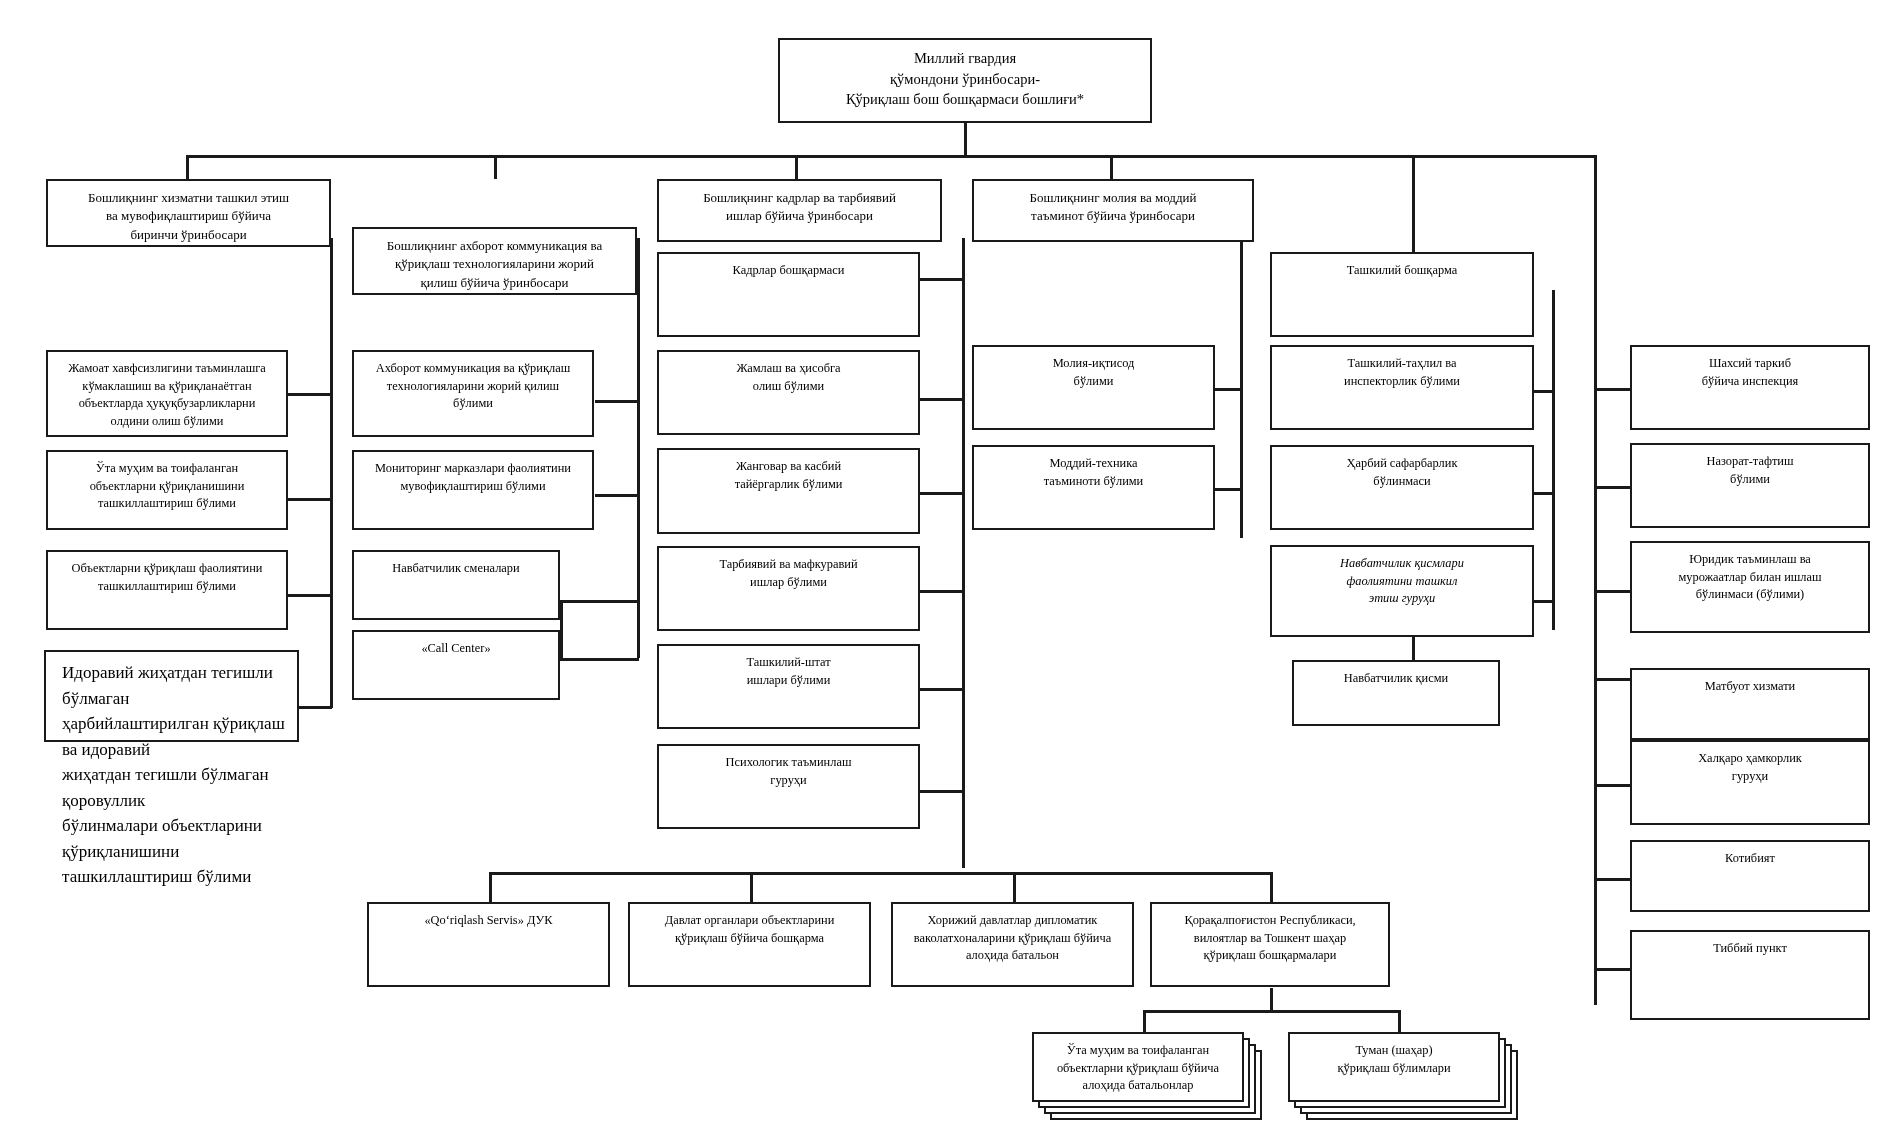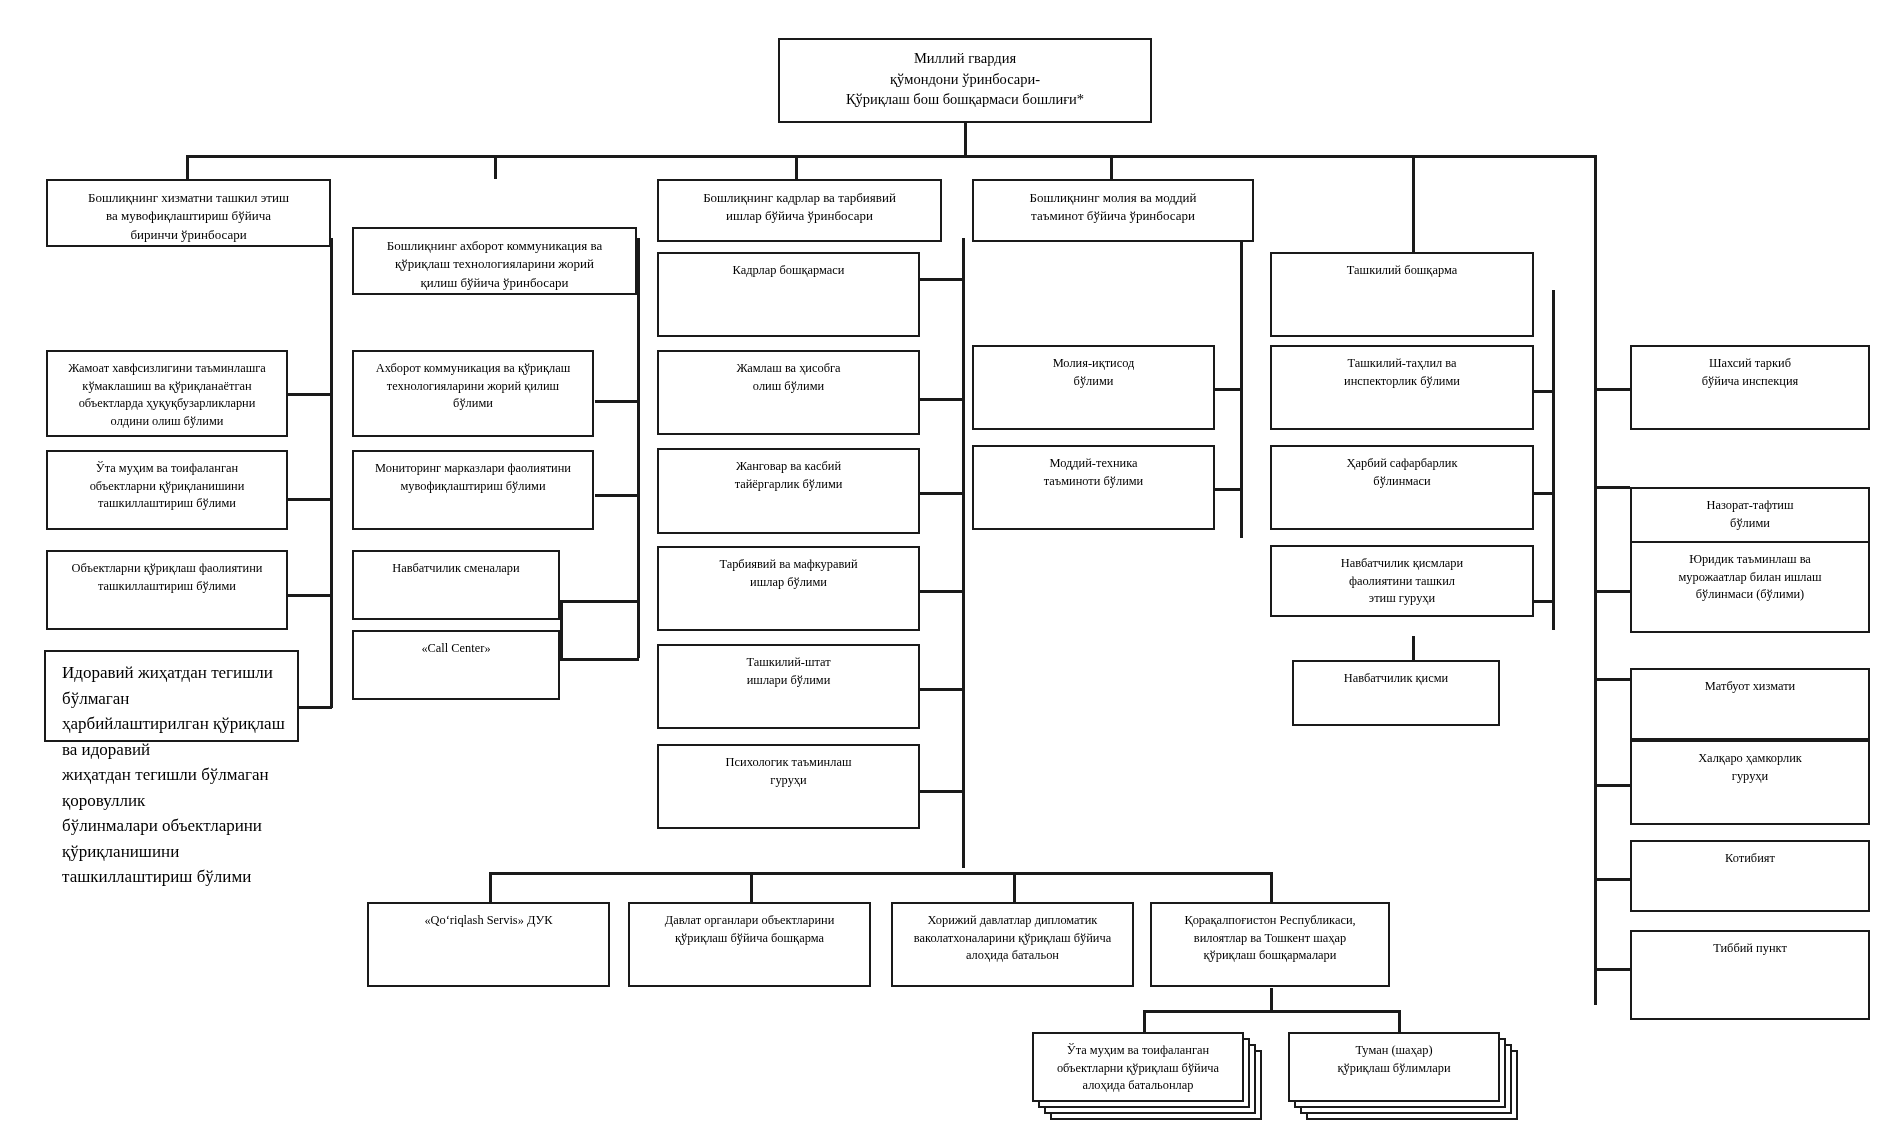--- a/index.html
+++ b/index.html
@@ -215,34 +215,34 @@
     <span class="txt xsm">Ташкилий бошқарма</span>
   </div>
   <div class="box" style="left:1270px;top:445px;width:264px;height:85px;">
     <span class="txt xsm">Ҳарбий сафарбарлик
 бўлинмаси</span>
   </div>
   <div class="box" style="left:1270px;top:345px;width:264px;height:85px;">
     <span class="txt xsm">Ташкилий-таҳлил ва
 инспекторлик бўлими</span>
   </div>
-  <div class="box" style="left:1270px;top:545px;width:264px;height:72px;">
+  <div class="box" style="left:1270px;top:545px;width:264px;height:92px;font-style:italic;">
     <span class="txt xsm">Навбатчилик қисмлари
 фаолиятини ташкил
 этиш гуруҳи</span>
   </div>
   <div class="box" style="left:1292px;top:660px;width:208px;height:66px;">
     <span class="txt xsm">Навбатчилик қисми</span>
   </div>
 
   <div class="box" style="left:1630px;top:345px;width:240px;height:85px;">
     <span class="txt xsm">Шахсий таркиб
 бўйича инспекция</span>
   </div>
-  <div class="box" style="left:1630px;top:443px;width:240px;height:85px;margin-top:44px;">
+  <div class="box" style="left:1630px;top:443px;width:240px;height:85px;">
     <span class="txt xsm">Назорат-тафтиш
 бўлими</span>
   </div>
   <div class="box" style="left:1630px;top:541px;width:240px;height:92px;">
     <span class="txt xsm">Юридик таъминлаш ва
 мурожаатлар билан ишлаш
 бўлинмаси (бўлими)</span>
   </div>
   <div class="box" style="left:1630px;top:668px;width:240px;height:72px;">
     <span class="txt xsm">Матбуот хизмати</span>

